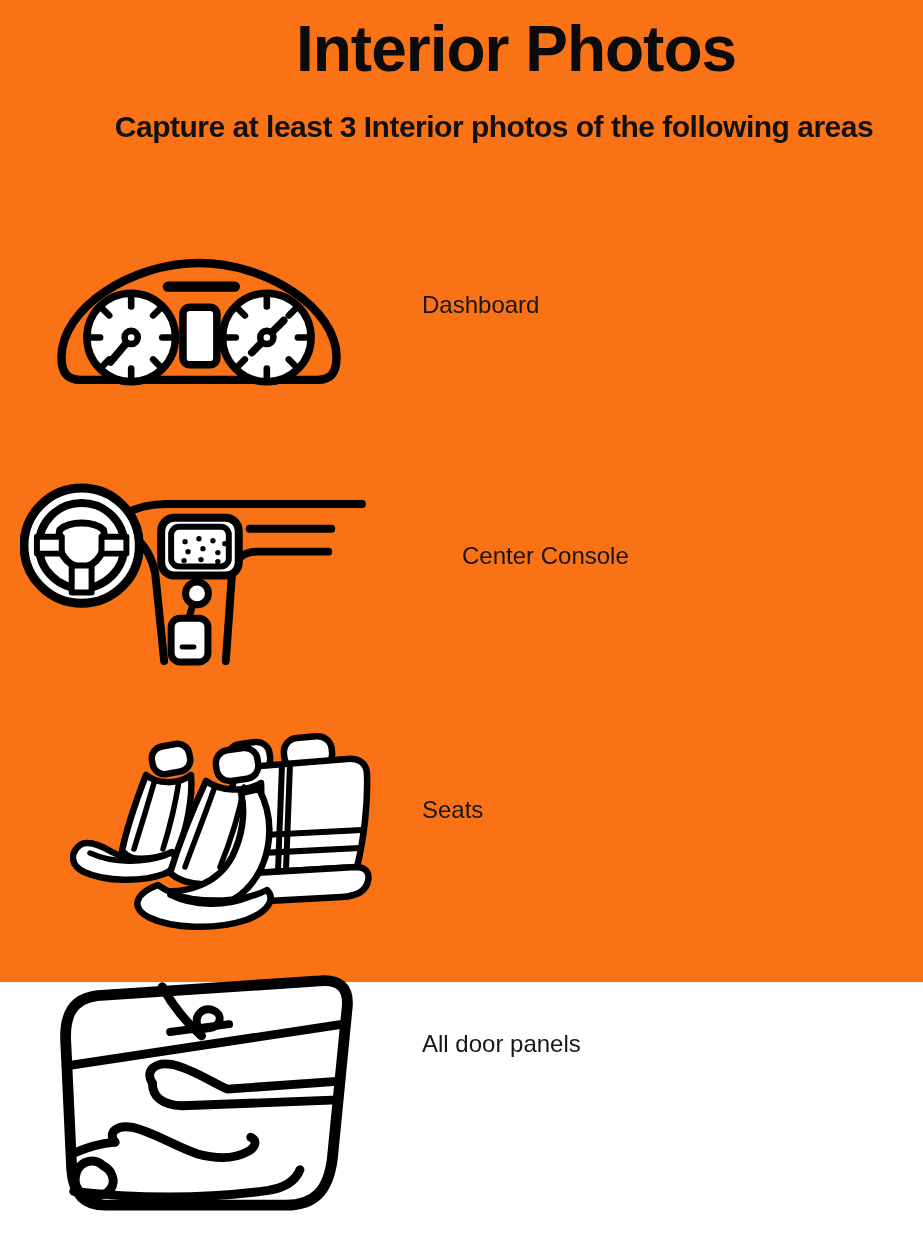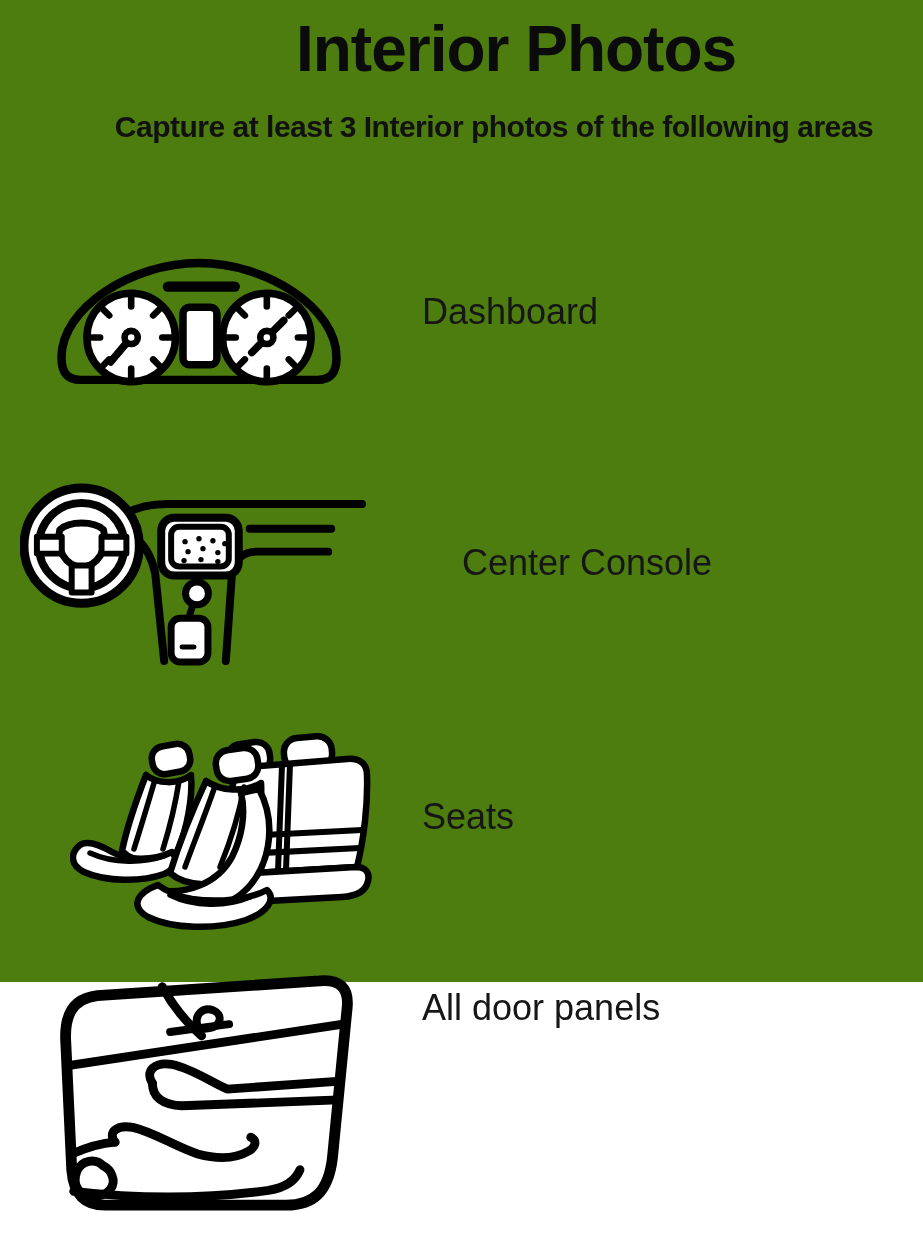--- a/index.html
+++ b/index.html
@@ -11,21 +11,21 @@
     width: 923px;
     height: 1235px;
     overflow: hidden;
     font-family: "Liberation Sans", sans-serif;
     color: #000;
   }
   .page {
     position: relative;
     width: 923px;
     height: 982px;
-    background: #4d7c0f;
+    background: #f97316;
     text-decoration: underline;
   }
   .title {
     position: absolute;
     top: 12px;
     left: 516px;
     transform: translateX(-50%);
     font-size: 64px;
     font-weight: 700;
     letter-spacing: -1px;
@@ -42,30 +42,30 @@
     letter-spacing: -0.5px;
     white-space: nowrap;
     color: #111;
   }
   .row-icon {
     position: absolute;
   }
   .row-label {
     position: absolute;
     left: 422px;
-    font-size: 36px;
+    font-size: 24px;
     font-weight: 400;
     letter-spacing: 0;
     white-space: nowrap;
     color: #161616;
   }
   .lbl-1 { top: 291px; }
   .lbl-2 { top: 542px; margin-left: 40px; }
   .lbl-3 { top: 771px; margin-top: 25px; }
-  .lbl-4 { top: 987px; }
+  .lbl-4 { top: 1030px; }
   .icon-1 { left: 48px;  top: 248px; width: 302px; height: 146px; }
   .icon-2 { left: 20px;  top: 482px; width: 348px; height: 184px; }
   .icon-3 { left: 70px;  top: 733px; width: 305px; height: 200px; }
   .icon-4 { left: 52px;  top: 973px; width: 310px; height: 241px; }
   svg .ln  { fill: none; stroke: #000; stroke-linecap: round; stroke-linejoin: round; }
   svg .wh  { fill: #fff; stroke: #000; stroke-linecap: round; stroke-linejoin: round; }
   svg .dot { fill: #000; stroke: none; }
 </style>
 </head>
 <body>

